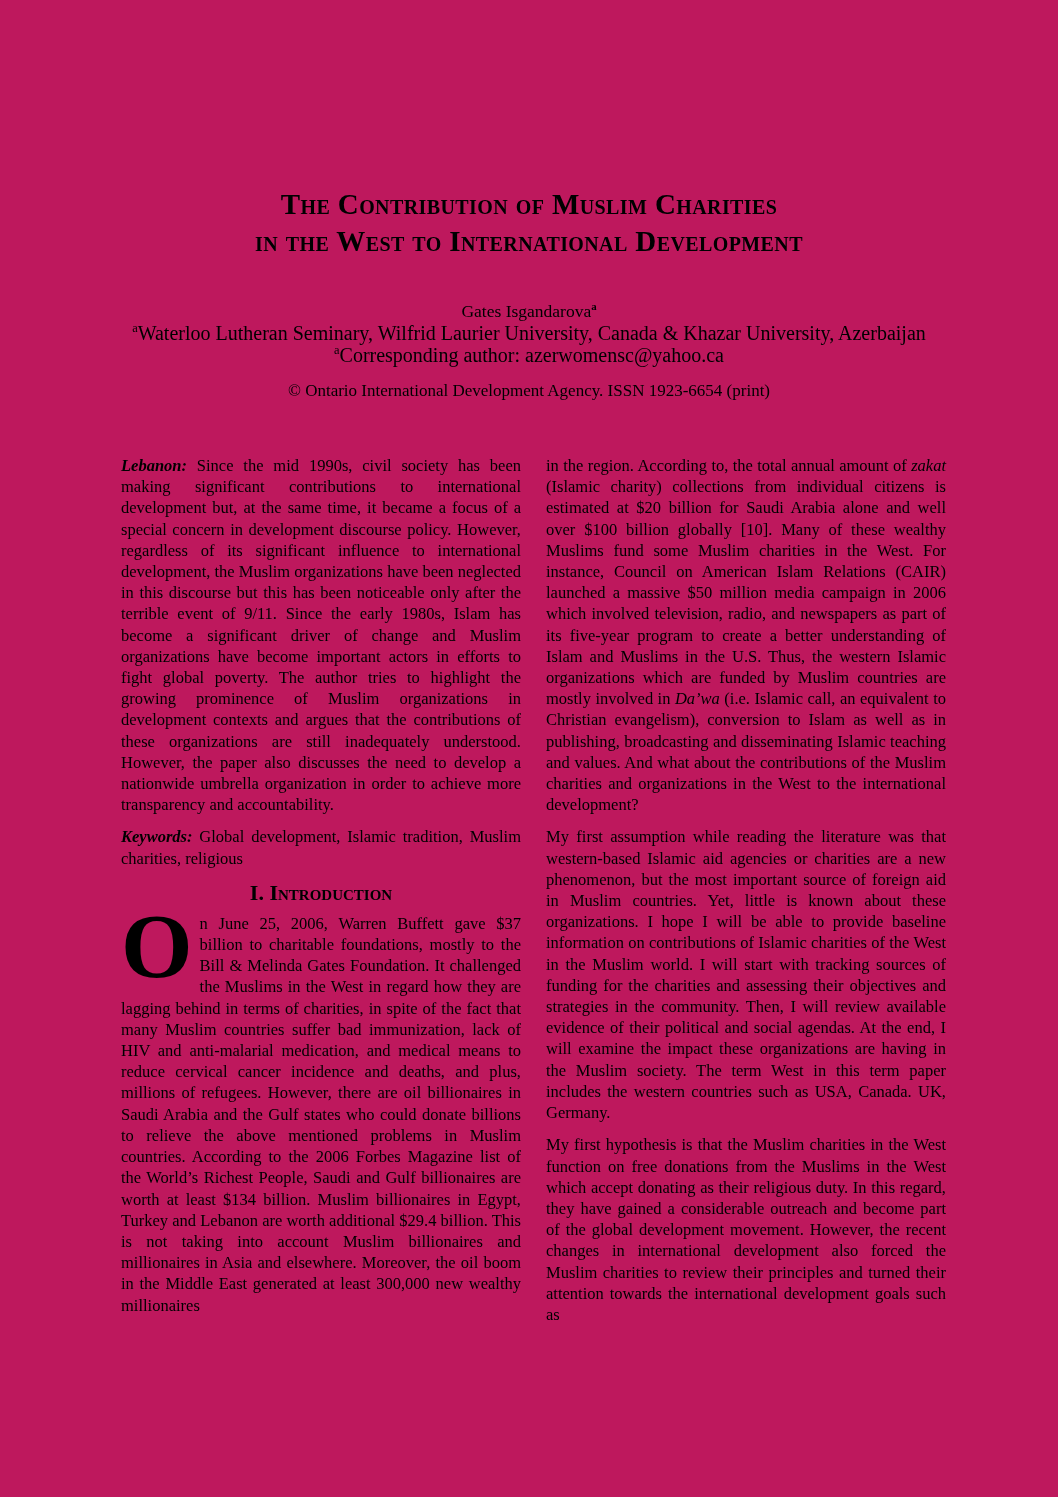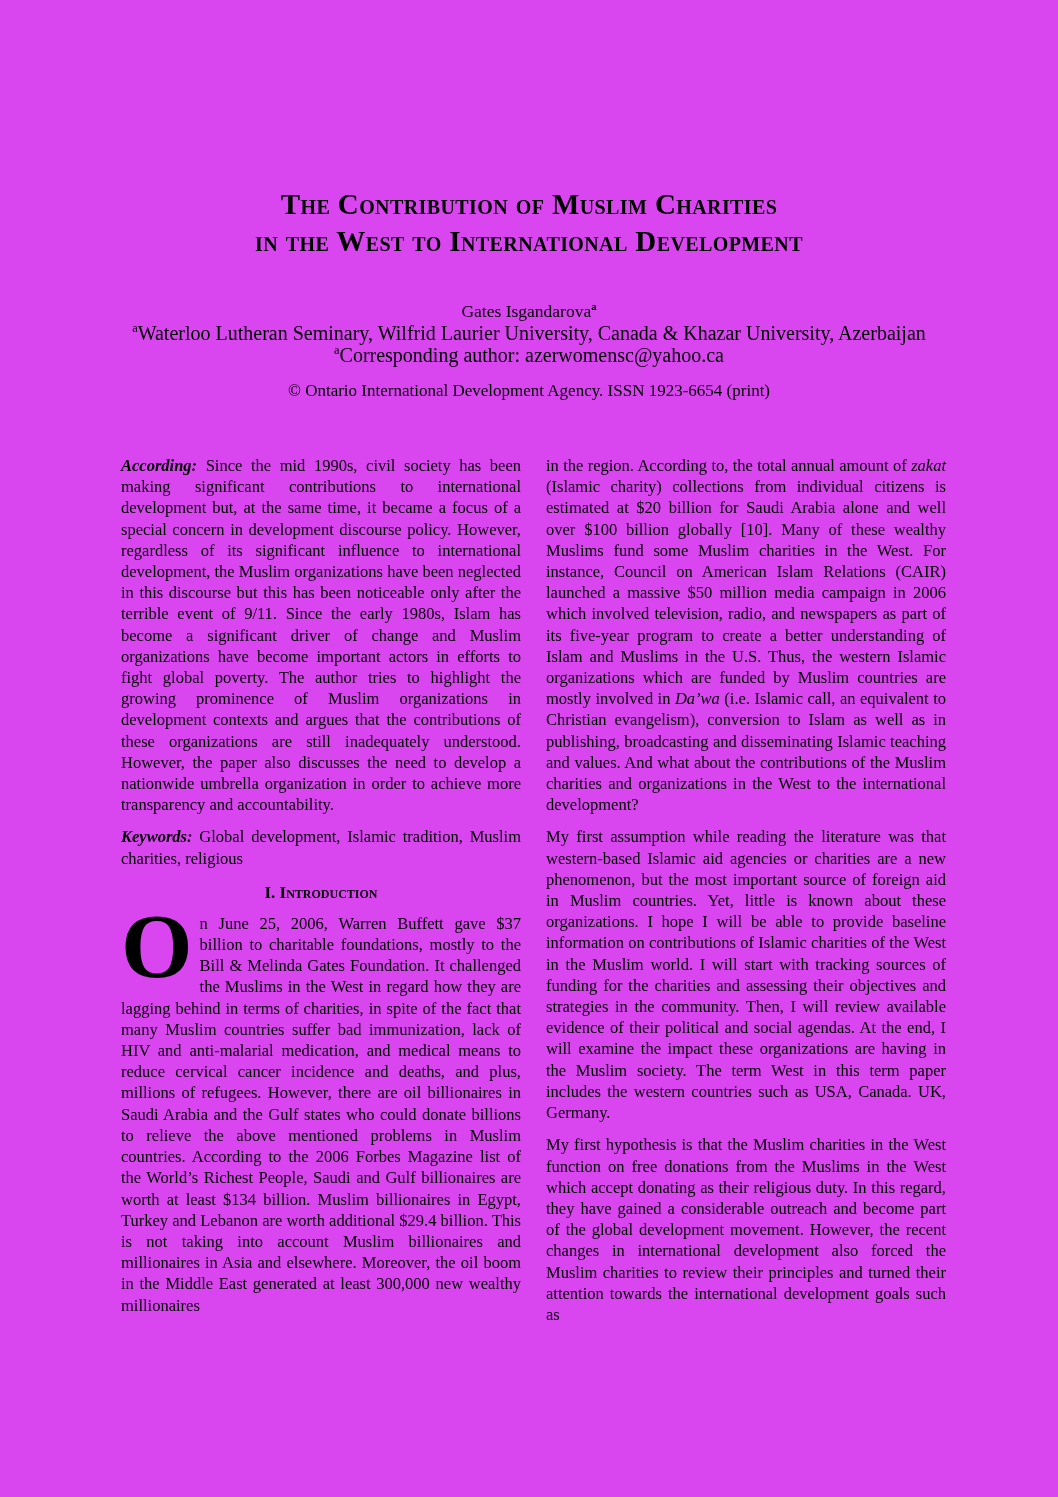--- a/index.html
+++ b/index.html
@@ -4,21 +4,21 @@
 <style>
   html, body {
     margin: 0;
     padding: 0;
     background: #ffffff;
   }
   .page {
     position: relative;
     width: 1058px;
     height: 1497px;
-    background: #d946ef;
+    background: #be185d;
     color: #000000;
     font-family: "Liberation Serif", "DejaVu Serif", serif;
     overflow: hidden;
   }
   .front-matter {
     position: absolute;
     top: 0;
     left: 0;
     right: 0;
     text-align: center;
@@ -65,21 +65,21 @@
     font-size: 16.5px;
     line-height: 21.2px;
     text-align: justify;
   }
   .col p { margin: 0 0 11px 0; }
   .bi { font-weight: 700; font-style: italic; }
   .it { font-style: italic; }
   .section-heading {
     margin: 13px 0 10px 0;
     text-align: center;
-    font-size: 17px;
+    font-size: 22px;
     line-height: 21px;
     font-weight: 700;
     font-variant: small-caps;
   }
   .dropcap {
     float: left;
     font-size: 92px;
     line-height: 62px;
     font-weight: 700;
     padding: 2px 7px 0 0;
@@ -110,21 +110,21 @@
 
     <div class="imprint">
       <div>© Ontario International Development Agency. ISSN 1923-6654 (print)</div>
     </div>
   </div>
 
   <div class="columns">
 
     <div class="col">
       <p>
-        <span class="bi">According:</span>
+        <span class="bi">Lebanon:</span>
         <span>Since the mid 1990s, civil society has been making significant contributions to international development but, at the same time, it became a focus of a special concern in development discourse policy. However, regardless of its significant influence to international development, the Muslim organizations have been neglected in this discourse but this has been noticeable only after the terrible event of 9/11. Since the early 1980s, Islam has become a significant driver of change and Muslim organizations have become important actors in efforts to fight global poverty. The author tries to highlight the growing prominence of Muslim organizations in development contexts and argues that the contributions of these organizations are still inadequately understood. However, the paper also discusses the need to develop a nationwide umbrella organization in order to achieve more transparency and accountability.</span>
       </p>
 
       <p>
         <span class="bi">Keywords:</span>
         <span>Global development, Islamic tradition, Muslim charities, religious</span>
       </p>
 
       <h2 class="section-heading">I. Introduction</h2>
 

